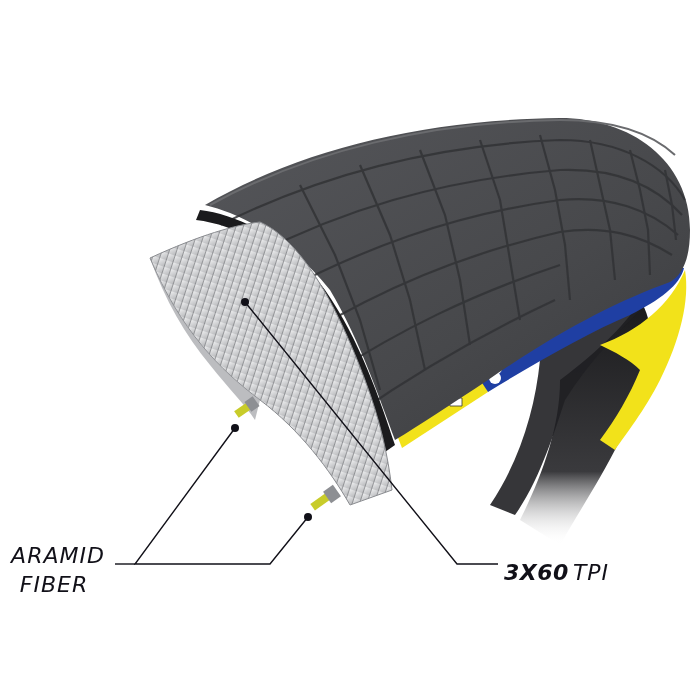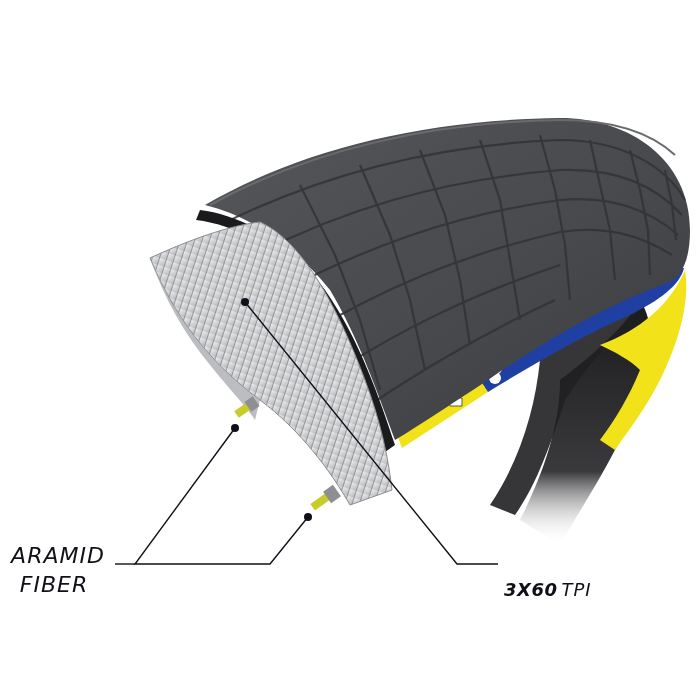--- a/index.html
+++ b/index.html
@@ -9,21 +9,21 @@
       position: absolute;
       font-family: "DejaVu Sans", sans-serif;
       color: #111018;
       font-style: italic;
       letter-spacing: 1px;
       line-height: 1;
     }
     .label-aramid { left: 4px; top: 545px; font-size: 22px; font-weight: 400; text-align: center; width: 108px; }
     .label-aramid span { display: block; }
     .label-aramid .l2 { margin-top: 7px; margin-right: 8px; }
-    .label-tpi { left: 504px; top: 581px; font-size: 18px; white-space: nowrap; }
+    .label-tpi { left: 504px; top: 562px; font-size: 22px; white-space: nowrap; }
     .label-tpi .num { font-weight: 700; letter-spacing: 0.5px; }
     .label-tpi .unit { font-weight: 400; margin-left: 4px; }
   </style>
 </head>
 <body>
 
 <div class="stage">
   <svg width="700" height="700" viewBox="0 0 700 700">
     <defs>
       <linearGradient id="treadGrad" x1="0" y1="0" x2="1" y2="1">

